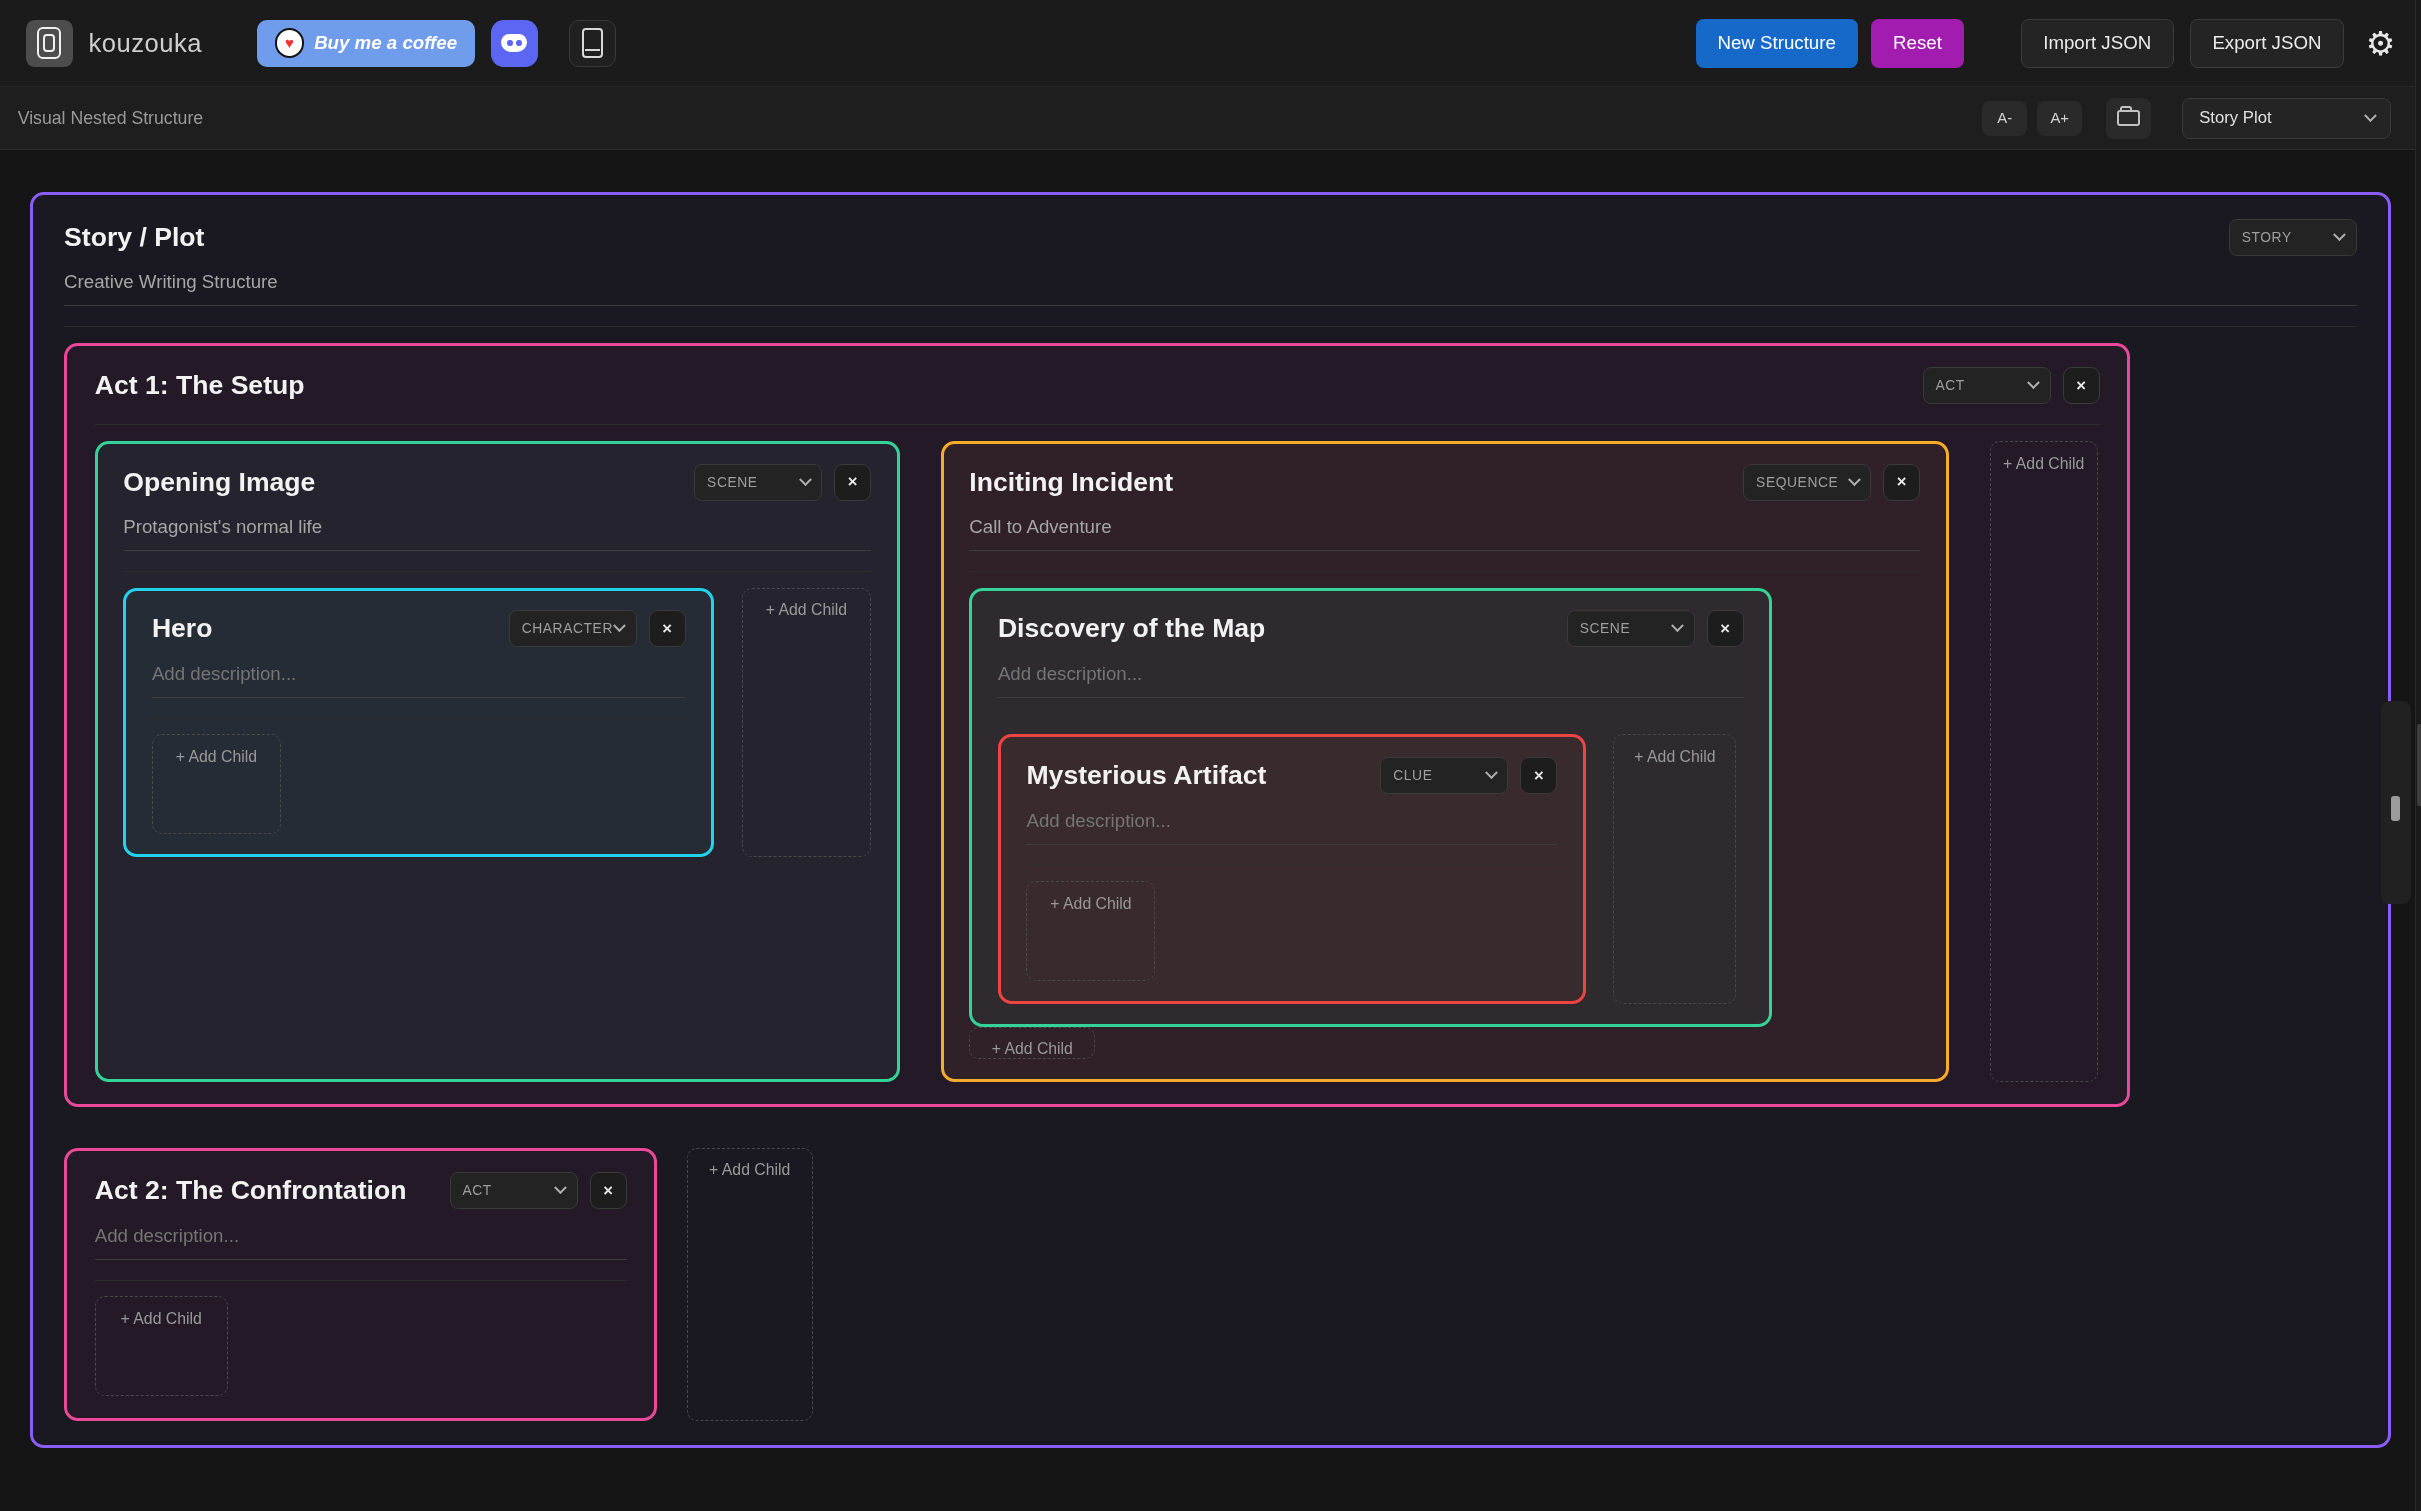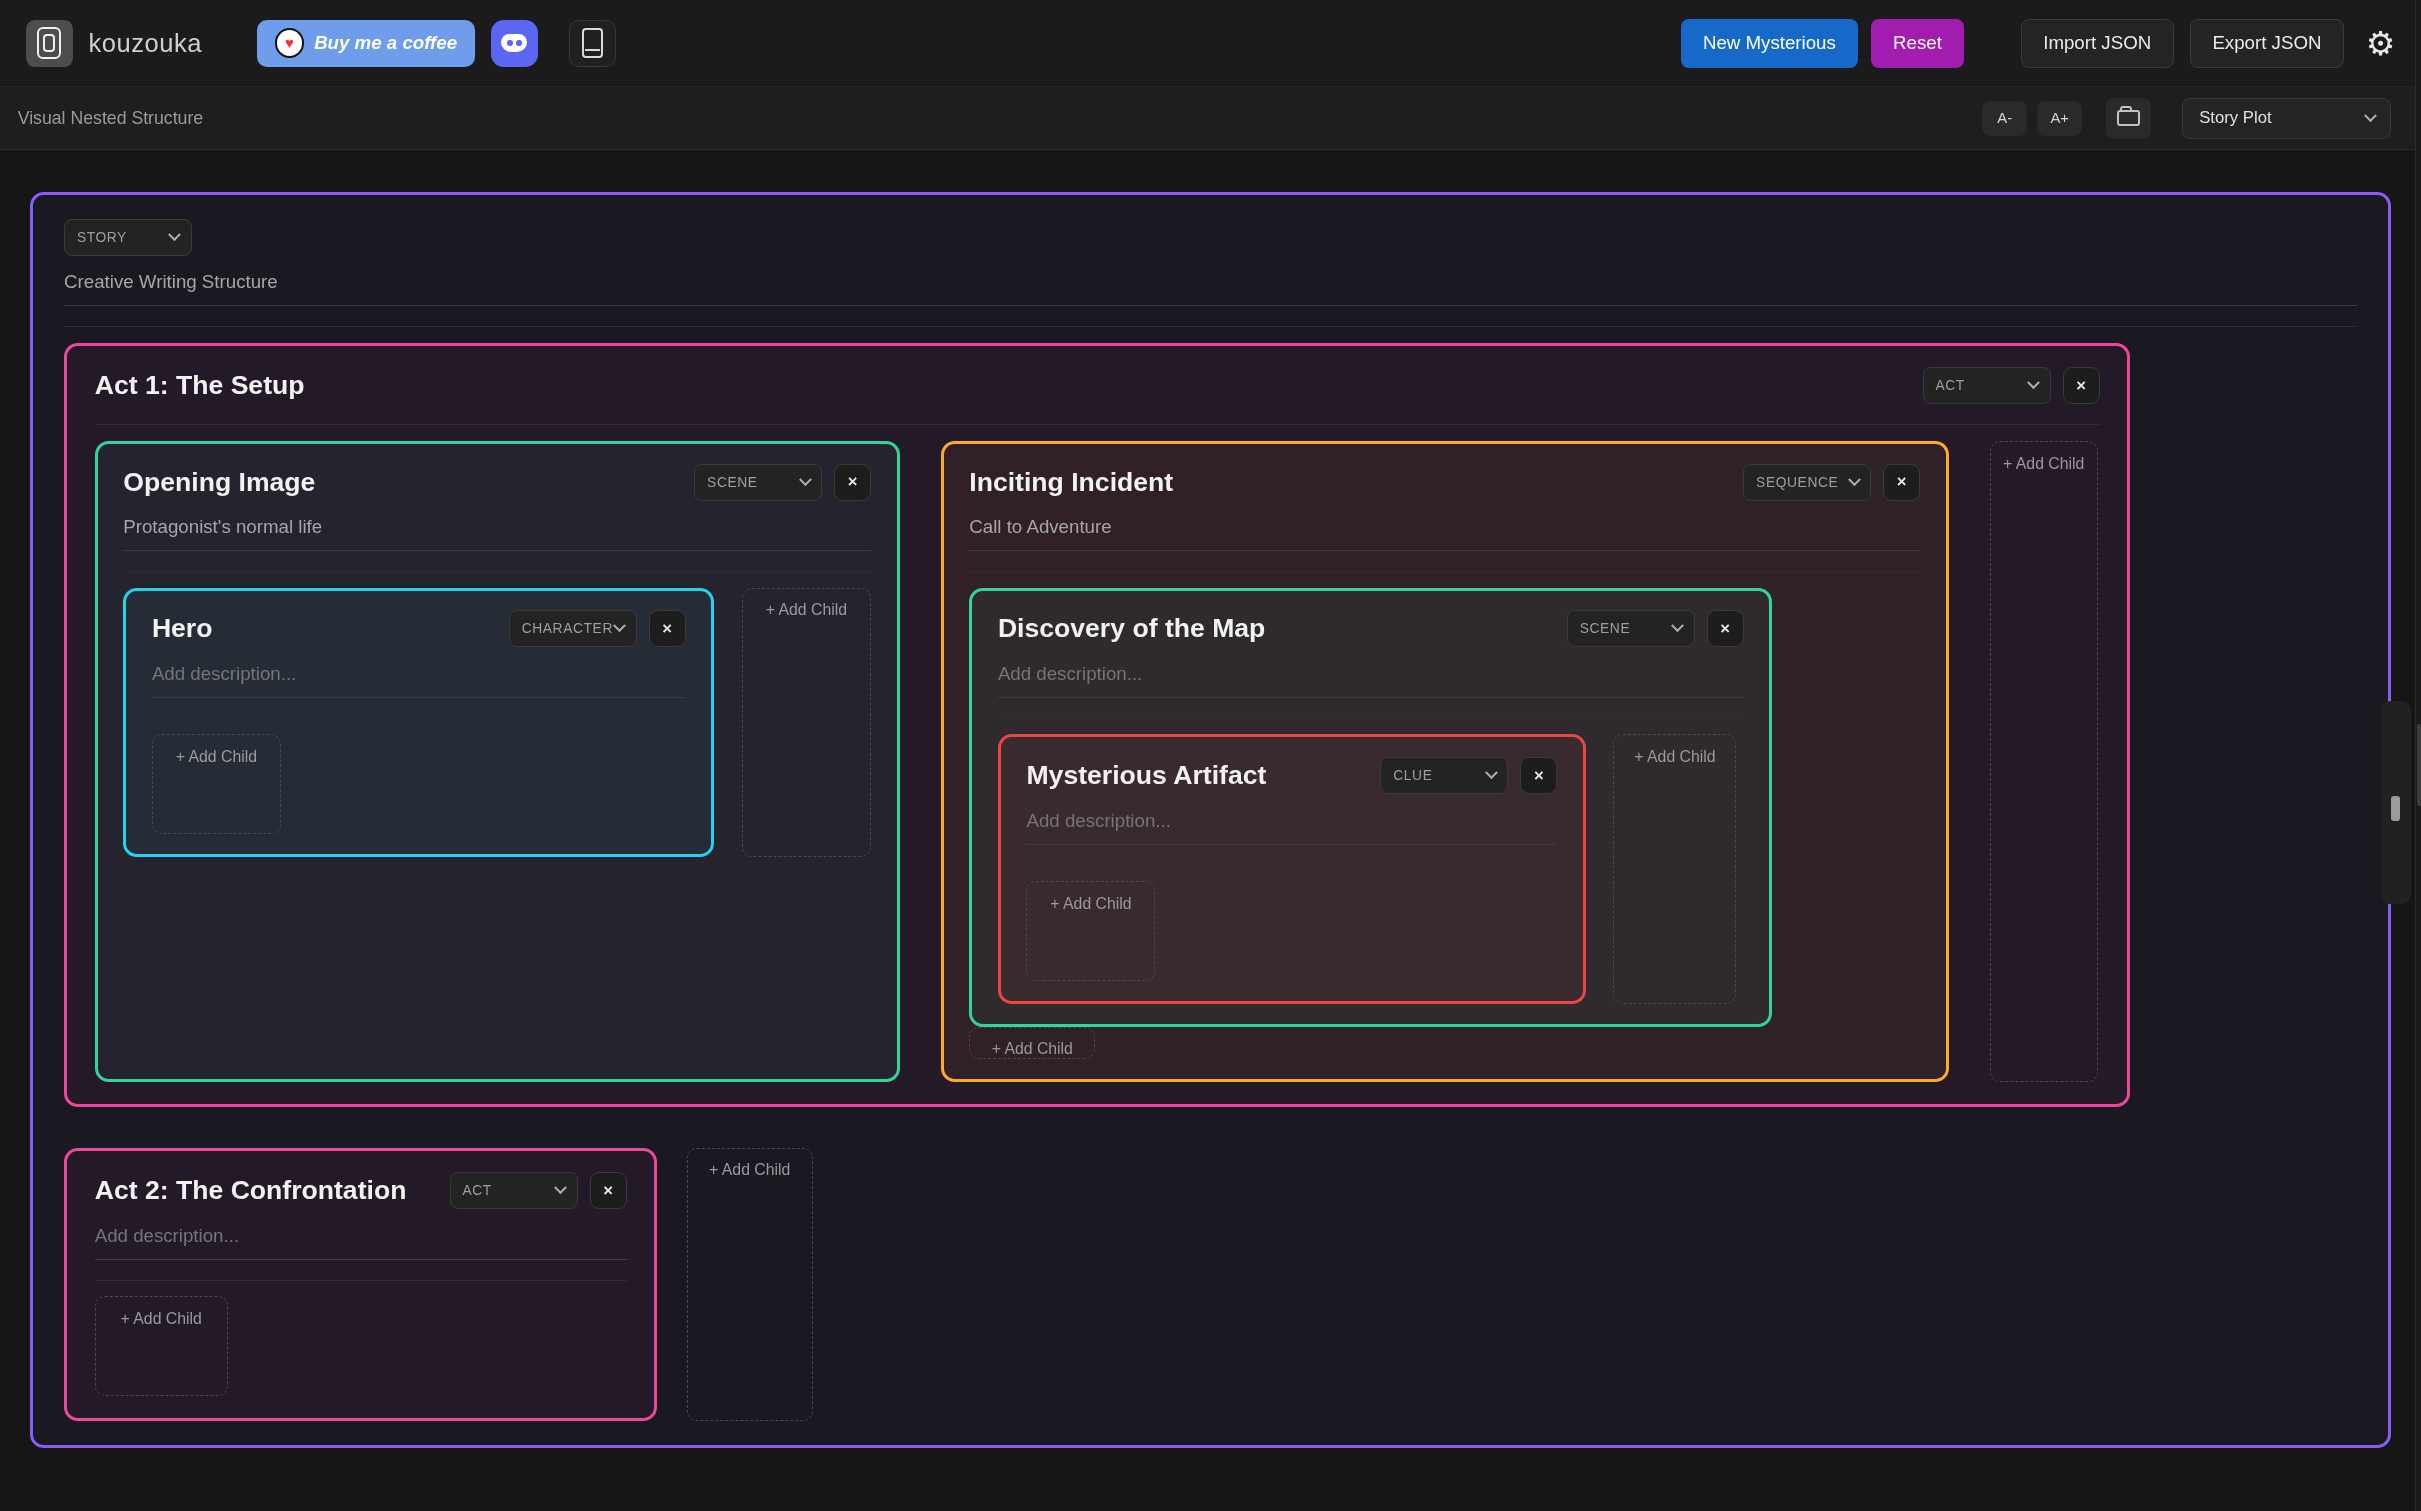--- a/index.html
+++ b/index.html
@@ -124,21 +124,21 @@
       <span class="d-mascot">
         <span class="d-eye l"></span>
           <span class="d-eye r"></span>
       </span>
     </button>
     <button class="book-btn">
       <span class="book-glyph"></span>
     </button>
   </div>
   <div class="h-right">
-    <button class="btn btn-blue">New Mysterious</button>
+    <button class="btn btn-blue">New Structure</button>
     <button class="btn btn-red">Reset</button>
     <button class="btn btn-dark btn-import">Import JSON</button>
     <button class="btn btn-dark">Export JSON</button>
     <button class="gear-btn">⚙</button>
   </div>
 </header>
 
 <div class="toolbar">
   <span class="tb-label">Visual Nested Structure</span>
   <div class="tb-right">
@@ -151,20 +151,21 @@
       <span>Story Plot</span>
       <span class="chev"></span>
     </div>
   </div>
 </div>
 
 <main class="canvas">
 
   <section class="node root" style="border-color: rgb(139, 92, 246); background-color: rgba(139, 92, 246, 0.05);">
     <div class="trow">
+      <div class="ntitle">Story / Plot</div>
       <div class="sel">
         <span>STORY</span>
         <span class="chev"></span>
       </div>
     </div>
     <div class="desc">Creative Writing Structure</div>
     <div class="divider"></div>
 
     <div class="children kids-root">
 

